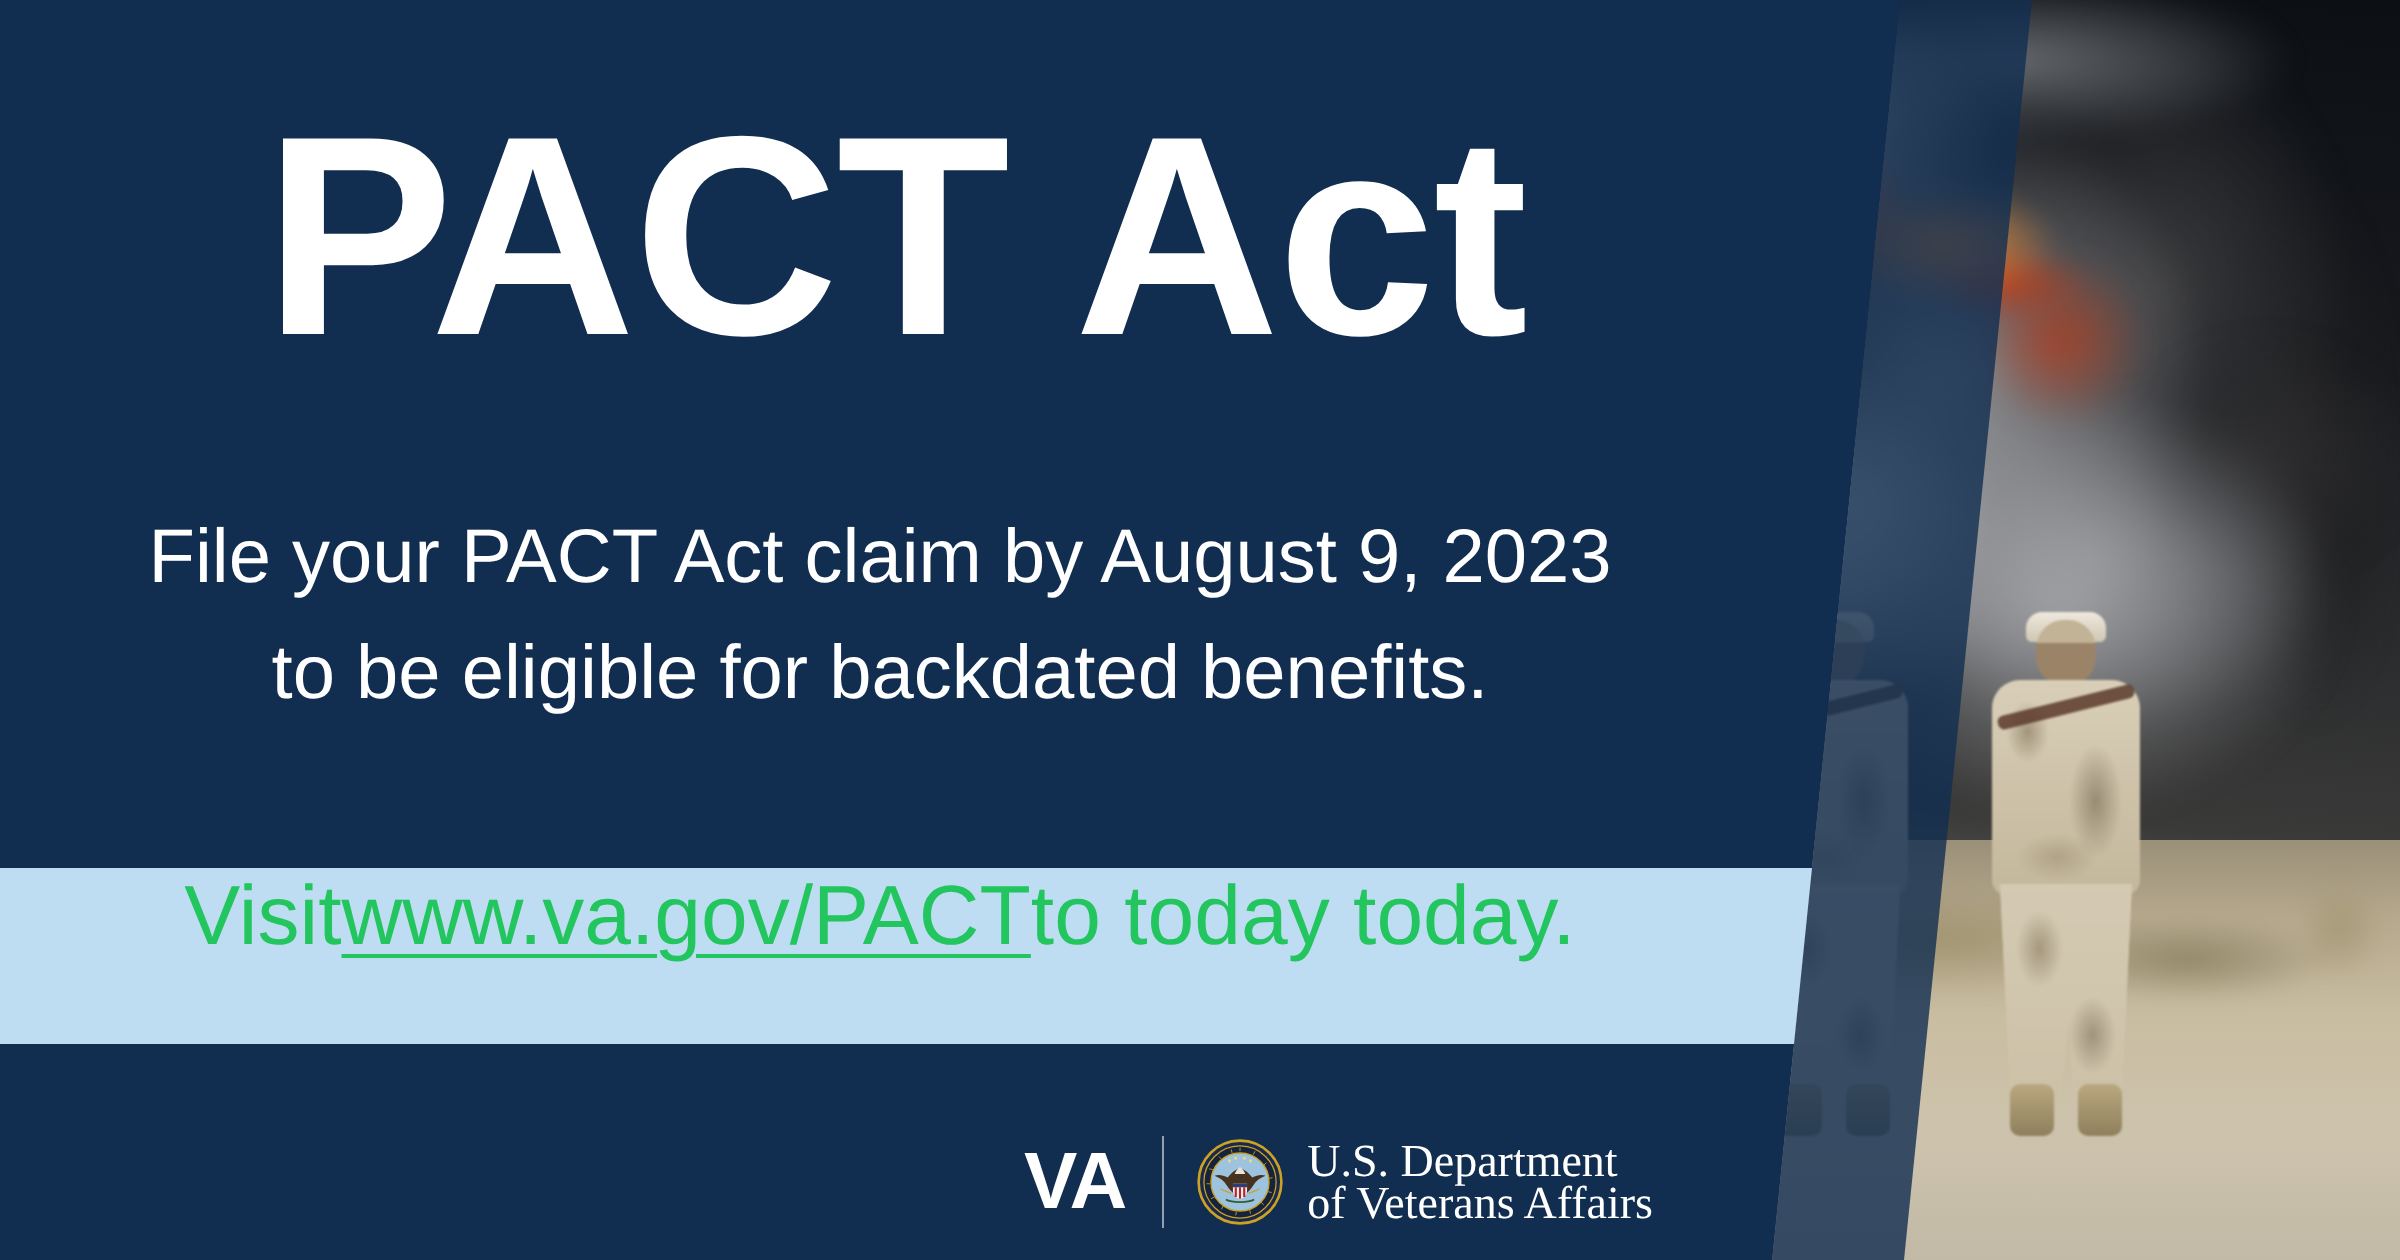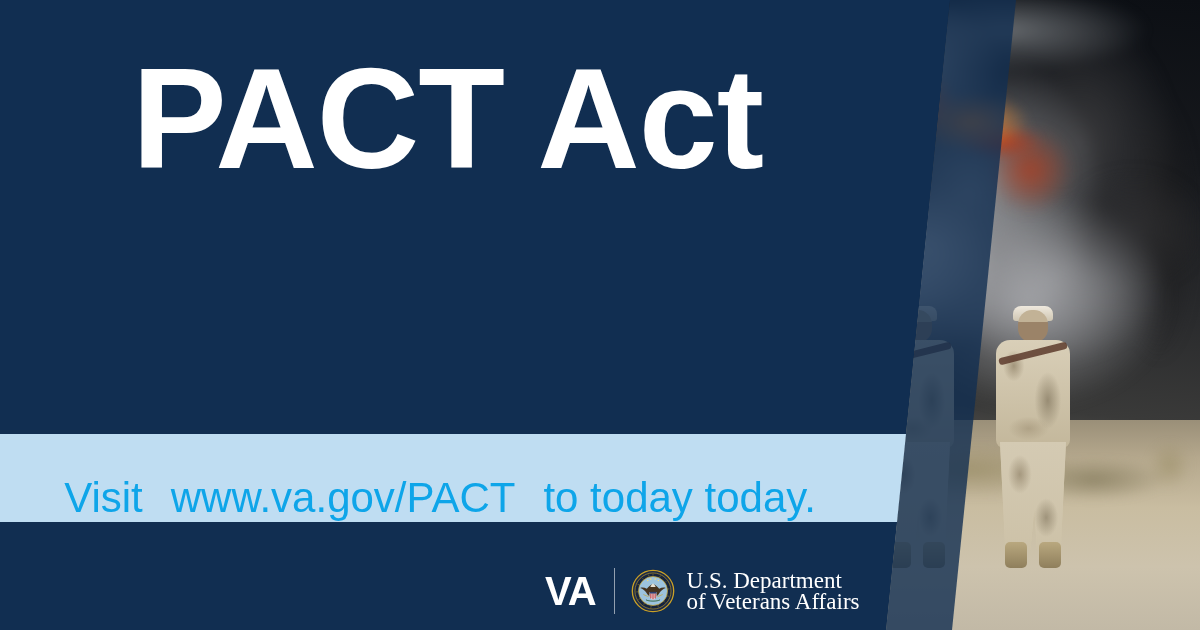--- a/index.html
+++ b/index.html
@@ -212,41 +212,40 @@
     background: #BFDDF2;
     clip-path: polygon(0 0, 906px 0, 897px 88px, 0 88px);
   }
   .band-text {
     position: absolute;
     left: 0;
     top: 434px;
     width: 880px;
     height: 88px;
     display: flex;
-    align-items: flex-end;
+    align-items: flex-start;
     justify-content: center;
-    color: #0ea5e9;
+    color: #22c55e;
     font-size: 42px;
     white-space: nowrap;
-    gap: 28px;
   }
   .band-text .url {
+    text-decoration: underline;
     text-underline-offset: 5px;
     text-decoration-thickness: 2px;
   }
 
   
   .va-logo {
     position: absolute;
     left: 512px;
     top: 562px;
     display: flex;
     align-items: center;
     height: 58px;
-    margin-left: 33px;
   }
   .va-mark {
     color: #ffffff;
     font-size: 40px;
     font-weight: bold;
     letter-spacing: -1px;
     line-height: 1;
   }
   .va-divider {
     width: 1px;
@@ -316,20 +315,24 @@
   </div>
 
   <div class="wedge"></div>
 
   <div class="navy-panel"></div>
 
   <div class="content">
 
     <div class="title">PACT Act</div>
 
+    <div class="subtitle">
+      <div>File your PACT Act claim by August 9, 2023</div>
+      <div>to be eligible for backdated benefits.</div>
+    </div>
 
     <div class="blue-band"></div>
     <div class="band-text">
       <span>Visit </span>
         <span class="url">www.va.gov/PACT</span>
         <span> to today today.</span>
     </div>
 
     <div class="va-logo">
       <span class="va-mark">VA</span>

